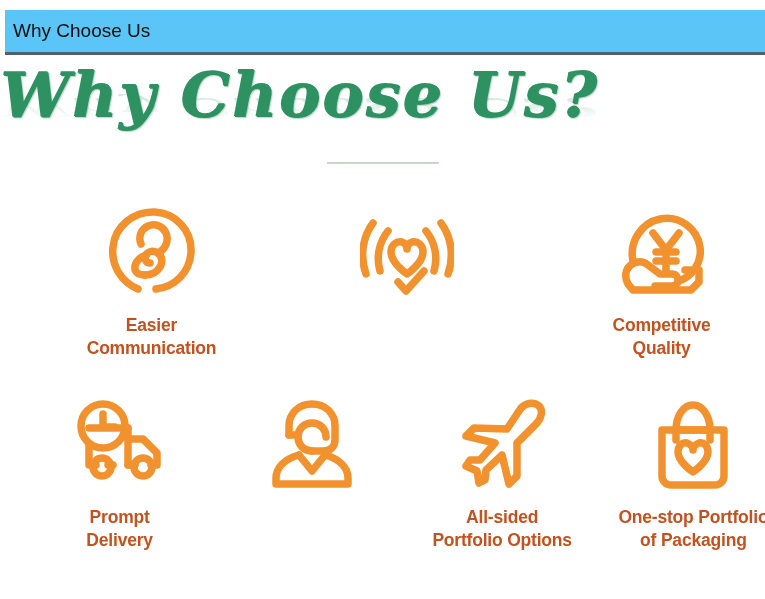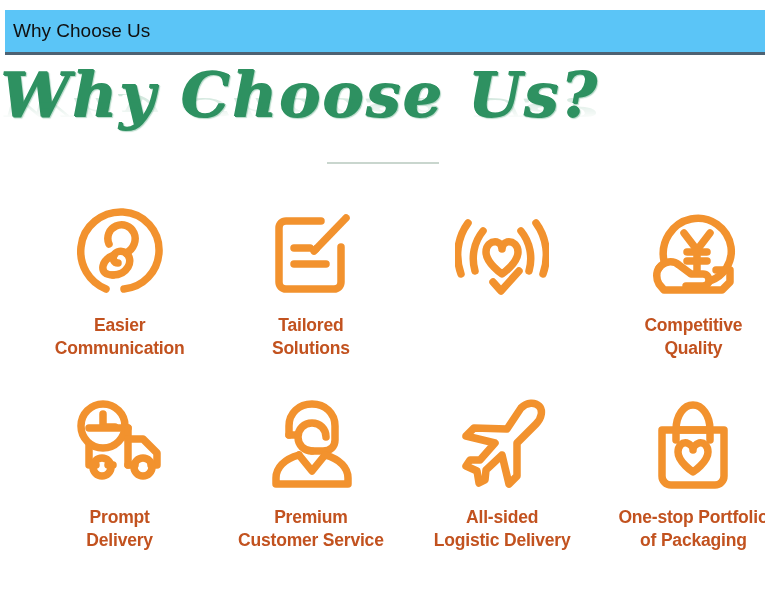--- a/index.html
+++ b/index.html
@@ -173,33 +173,20 @@
           <path d="M33 85 C16 78 6 61 8 43 C10 22 29 7 50 8 C71 9 87 27 86 48 C85 68 70 83 51 85"></path>
           <path d="M40 71 C47 71 52 68 55 63 C58 58 57 52 53 49 C49 46 43 47 41 51 C39 55 41 59 45 59"></path>
           <path d="M53 49 C61 45 64 36 61 29 C58 22 50 19 43 22 C36 25 33 33 36 40"></path>
           <path d="M41 51 C36 53 31 57 30 62 C29 68 33 71 40 71"></path>
         </svg>
       </div>
       <div class="cell-label">Easier
 Communication</div>
     </div>
 
-    <div class="cell">
-      <div class="cell-icon">
-        <svg width="94" height="96" viewBox="0 0 94 96" fill="none" stroke="#f2922e" stroke-width="7.5" stroke-linecap="round" stroke-linejoin="round">
-          <path d="M57 17 H22 C18 17 15 20 15 24 V78 C15 82 18 85 22 85 H70 C74 85 77 82 77 78 V43"></path>
-          <path d="M30 44 H46"></path>
-          <path d="M30 60 H62"></path>
-          <path d="M52 45 L82 14"></path>
-          <path d="M52 45 L50 47"></path>
-        </svg>
-      </div>
-      <div class="cell-label">Tailored
-Solutions</div>
-    </div>
 
     <div class="cell">
       <div class="cell-icon">
         <svg width="94" height="96" viewBox="0 0 94 96" fill="none" stroke="#f2922e" stroke-width="7.5" stroke-linecap="round" stroke-linejoin="round">
           <path d="M28 27 C19 38 16 53 20 67"></path>
           <path d="M13 19 C2 34 0 53 6 70"></path>
           <path d="M66 27 C75 38 78 53 74 67"></path>
           <path d="M81 19 C92 34 94 53 88 70"></path>
           <path d="M47 70 C47 70 31 59 31 48 C31 41 36 37 42 38 C45 39 47 42 47 45 C47 42 49 39 52 38 C58 37 63 41 63 48 C63 59 47 70 47 70 Z"></path>
           <path d="M38 78 L46 87 L64 67"></path>
@@ -249,32 +236,30 @@
     <div class="cell">
       <div class="cell-icon">
         <svg width="94" height="92" viewBox="0 0 94 92" fill="none" stroke="#f2922e" stroke-width="7.5" stroke-linecap="round" stroke-linejoin="round">
           <path d="M25 37 V28 C25 15 35 6 48 6 C61 6 71 15 71 28 V42 C71 49 66 53 59 53 H48"></path>
           <path d="M25 37 H33"></path>
           <path d="M62 39 C62 31 56 25 48 25 C40 25 34 31 34 39 C34 47 40 53 48 53"></path>
           <path d="M35 57 L48 73 L61 57"></path>
           <path d="M35 57 C20 61 12 70 12 80 V86 H84 V80 C84 70 76 61 61 57"></path>
         </svg>
       </div>
-      <div class="cell-label">Premium
-Customer Service</div>
     </div>
 
     <div class="cell">
       <div class="cell-icon">
         <svg width="94" height="92" viewBox="0 0 94 92" fill="none" stroke="#f2922e" stroke-width="7.5" stroke-linecap="round" stroke-linejoin="round">
           <path d="M66 10 C72 4 80 4 84 8 C88 12 87 20 81 26 L62 45 L62 78 L54 86 L47 57 L31 72 L30 82 L24 85 L22 73 L11 68 L15 62 L25 62 L40 45 L11 38 L19 30 L52 31 Z"></path>
         </svg>
       </div>
       <div class="cell-label">All-sided
-Logistic Delivery</div>
+Portfolio Options</div>
     </div>
 
     <div class="cell">
       <div class="cell-icon">
         <svg width="94" height="92" viewBox="0 0 94 92" fill="none" stroke="#f2922e" stroke-width="7.5" stroke-linecap="round" stroke-linejoin="round">
           <path d="M30 32 C30 17 38 7 47 7 C56 7 64 17 64 32 V42"></path>
           <path d="M30 32 V42"></path>
           <path d="M34 32 H60"></path>
           <path d="M16 32 H78 V78 C78 83 74 87 69 87 H25 C20 87 16 83 16 78 Z"></path>
           <path d="M47 74 C47 74 32 64 32 54 C32 48 36 44 41 45 C44 46 47 49 47 52 C47 49 50 46 53 45 C58 44 62 48 62 54 C62 64 47 74 47 74 Z"></path>

